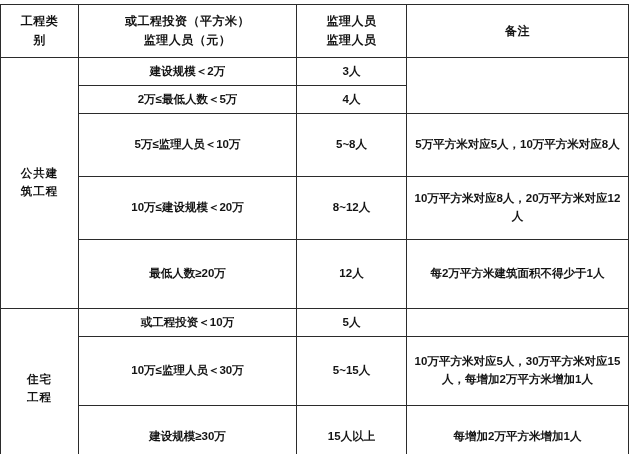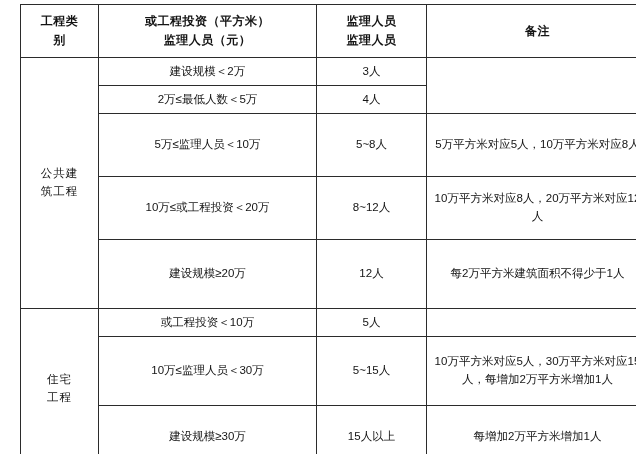--- a/index.html
+++ b/index.html
@@ -11,32 +11,32 @@
     width: 636px;
     height: 454px;
     font-family: "Liberation Sans", sans-serif;
     color: #1a1a1a;
     overflow: hidden;
   }
   .sheet {
     width: 540px;
     height: 454px;
     box-sizing: border-box;
-    padding: 4px 4px 4px 20px;
+    padding: 4px 4px 4px 0;
   }
   table.spec {
     border-collapse: collapse;
     table-layout: fixed;
     width: 628px;
     height: 446px;
     border: 1px solid #2b2b2b;
   }
   table.spec td, table.spec th {
     border: 1px solid #2b2b2b;
-    font-weight: normal;
+    font-weight: bold;
     font-size: 11.5px;
     line-height: 1.55;
     padding: 3px 6px;
     text-align: center;
     vertical-align: middle;
     color: #141414;
   }
   table.spec th {
     font-size: 12px;
     font-weight: bold;
@@ -113,26 +113,26 @@
       <tr class="r-short">
         <td class="nowrap">2万≤最低人数＜5万</td>
         <td>4人</td>
       </tr>
       <tr class="r-mid">
         <td class="nowrap">5万≤监理人员＜10万</td>
         <td>5~8人</td>
         <td class="note-left">5万平方米对应5人，10万平方米对应8人</td>
       </tr>
       <tr class="r-mid">
-        <td class="nowrap">10万≤或工程投资＜20万</td>
+        <td class="nowrap">10万≤建设规模＜20万</td>
         <td>8~12人</td>
         <td class="note-left">10万平方米对应8人，20万平方米对应12人</td>
       </tr>
       <tr class="r-tall">
-        <td class="nowrap">建设规模≥20万</td>
+        <td class="nowrap">最低人数≥20万</td>
         <td>12人</td>
         <td class="note-center">每2万平方米建筑面积不得少于1人</td>
       </tr>
 
       <tr class="r-short">
         <td class="cat-cell" rowspan="3">
           <div>住宅</div>
           <div>工程</div>
         </td>
         <td class="nowrap">或工程投资＜10万</td>

